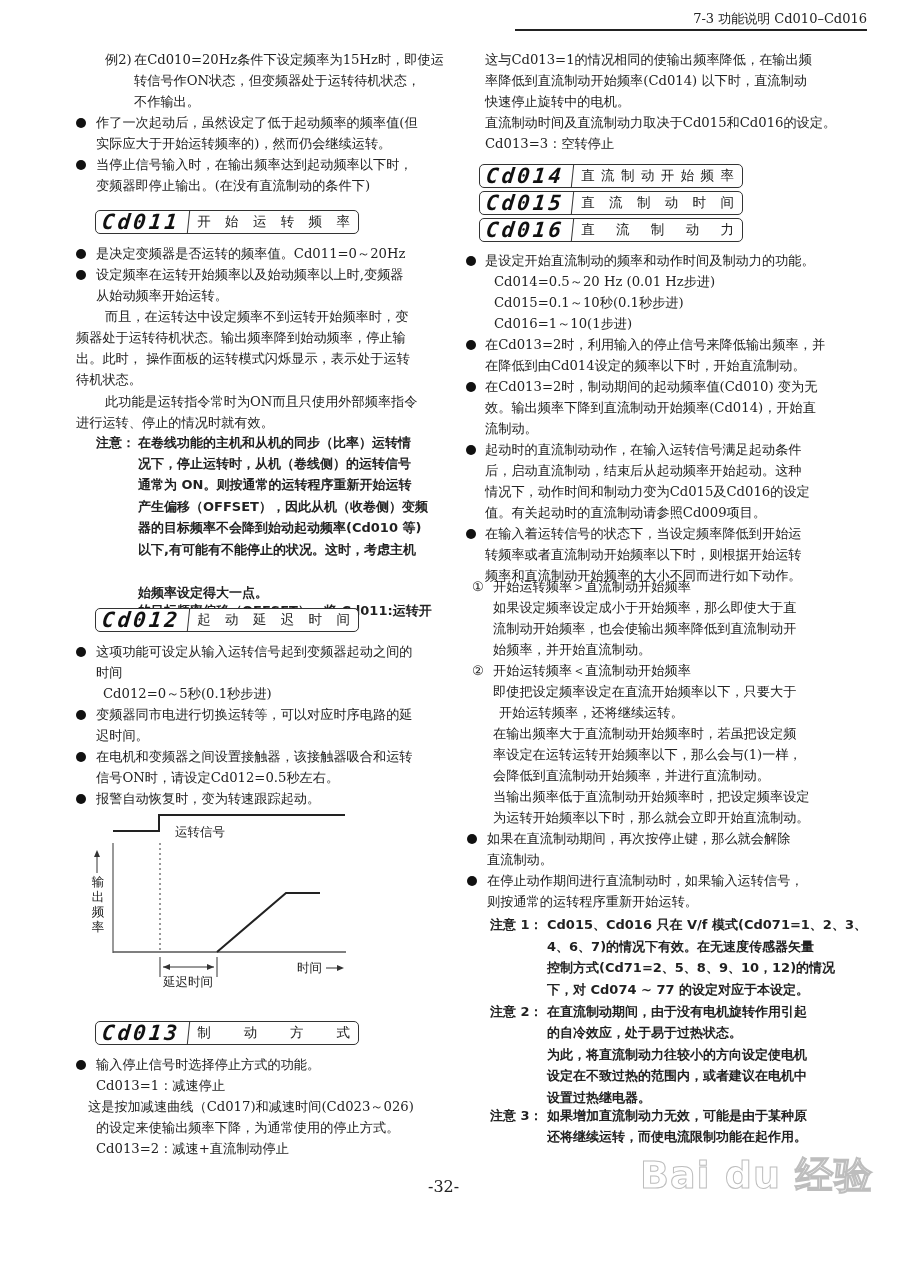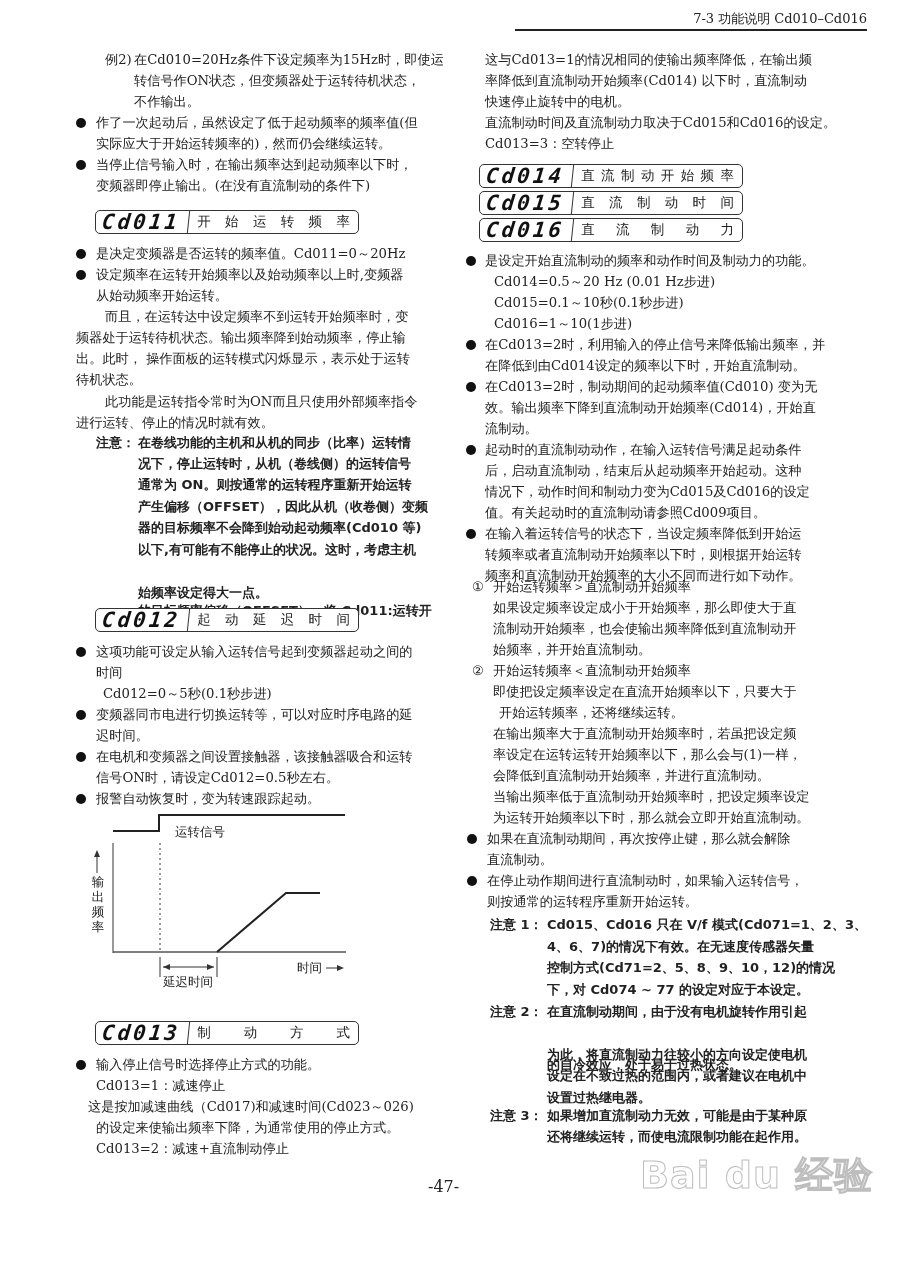--- a/index.html
+++ b/index.html
@@ -223,26 +223,26 @@
 <div class="abs t" style="left:487px;top:891px;">则按通常的运转程序重新开始运转。</div>
 
 <div class="abs sans" style="left:490px;top:914px;">注意 1：</div>
 <div class="abs sans" style="left:547px;top:914px;">Cd015、Cd016 只在 V/f 模式(Cd071=1、2、3、</div>
 <div class="abs sans" style="left:547px;top:936px;">4、6、7)的情况下有效。在无速度传感器矢量</div>
 <div class="abs sans" style="left:547px;top:957px;">控制方式(Cd71=2、5、8、9、10，12)的情况</div>
 <div class="abs sans" style="left:547px;top:979px;">下，对 Cd074 ~ 77 的设定对应于本设定。</div>
 
 <div class="abs sans" style="left:490px;top:1001px;">注意 2：</div>
 <div class="abs sans" style="left:547px;top:1001px;">在直流制动期间，由于没有电机旋转作用引起</div>
-<div class="abs sans" style="left:547px;top:1022px;margin-top:32px;">的自冷效应，处于易于过热状态。</div>
+<div class="abs sans" style="left:547px;top:1022px;">的自冷效应，处于易于过热状态。</div>
 <div class="abs sans" style="left:547px;top:1044px;">为此，将直流制动力往较小的方向设定使电机</div>
 <div class="abs sans" style="left:547px;top:1065px;">设定在不致过热的范围内，或者建议在电机中</div>
 <div class="abs sans" style="left:547px;top:1087px;">设置过热继电器。</div>
 
 <div class="abs sans" style="left:490px;top:1105px;">注意 3：</div>
 <div class="abs sans" style="left:547px;top:1105px;">如果增加直流制动力无效，可能是由于某种原</div>
 <div class="abs sans" style="left:547px;top:1126px;">还将继续运转，而使电流限制功能在起作用。</div>
 
-<div class="pagenum">-47-</div>
+<div class="pagenum">-32-</div>
 
 <div class="wm">
   <div class="big">Bai du 经验</div>
 </div>
 
 </body></html>

